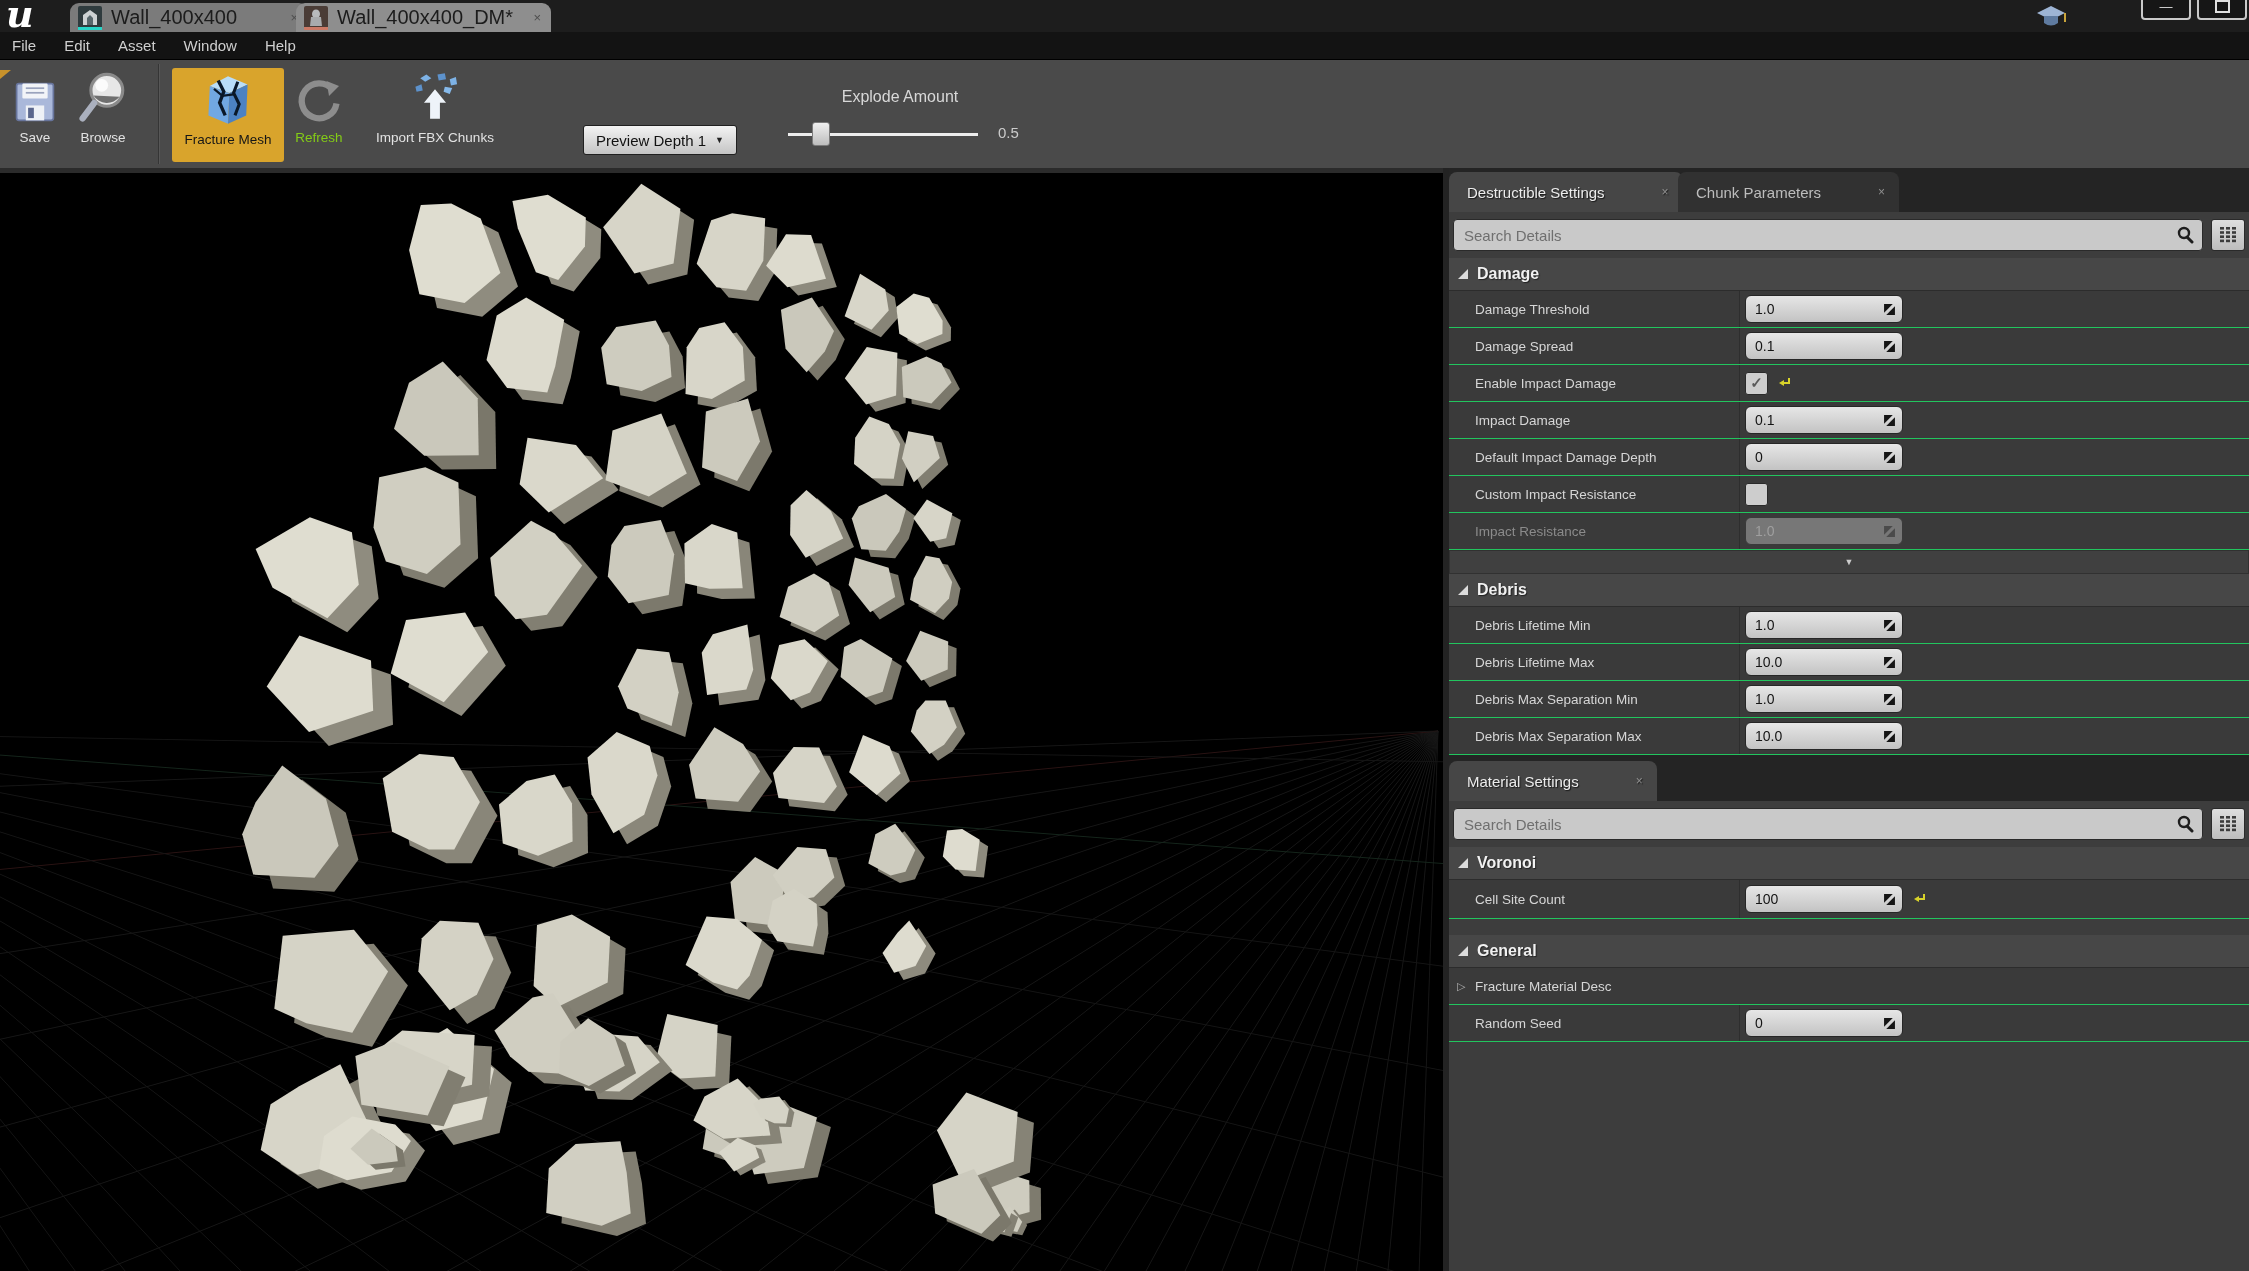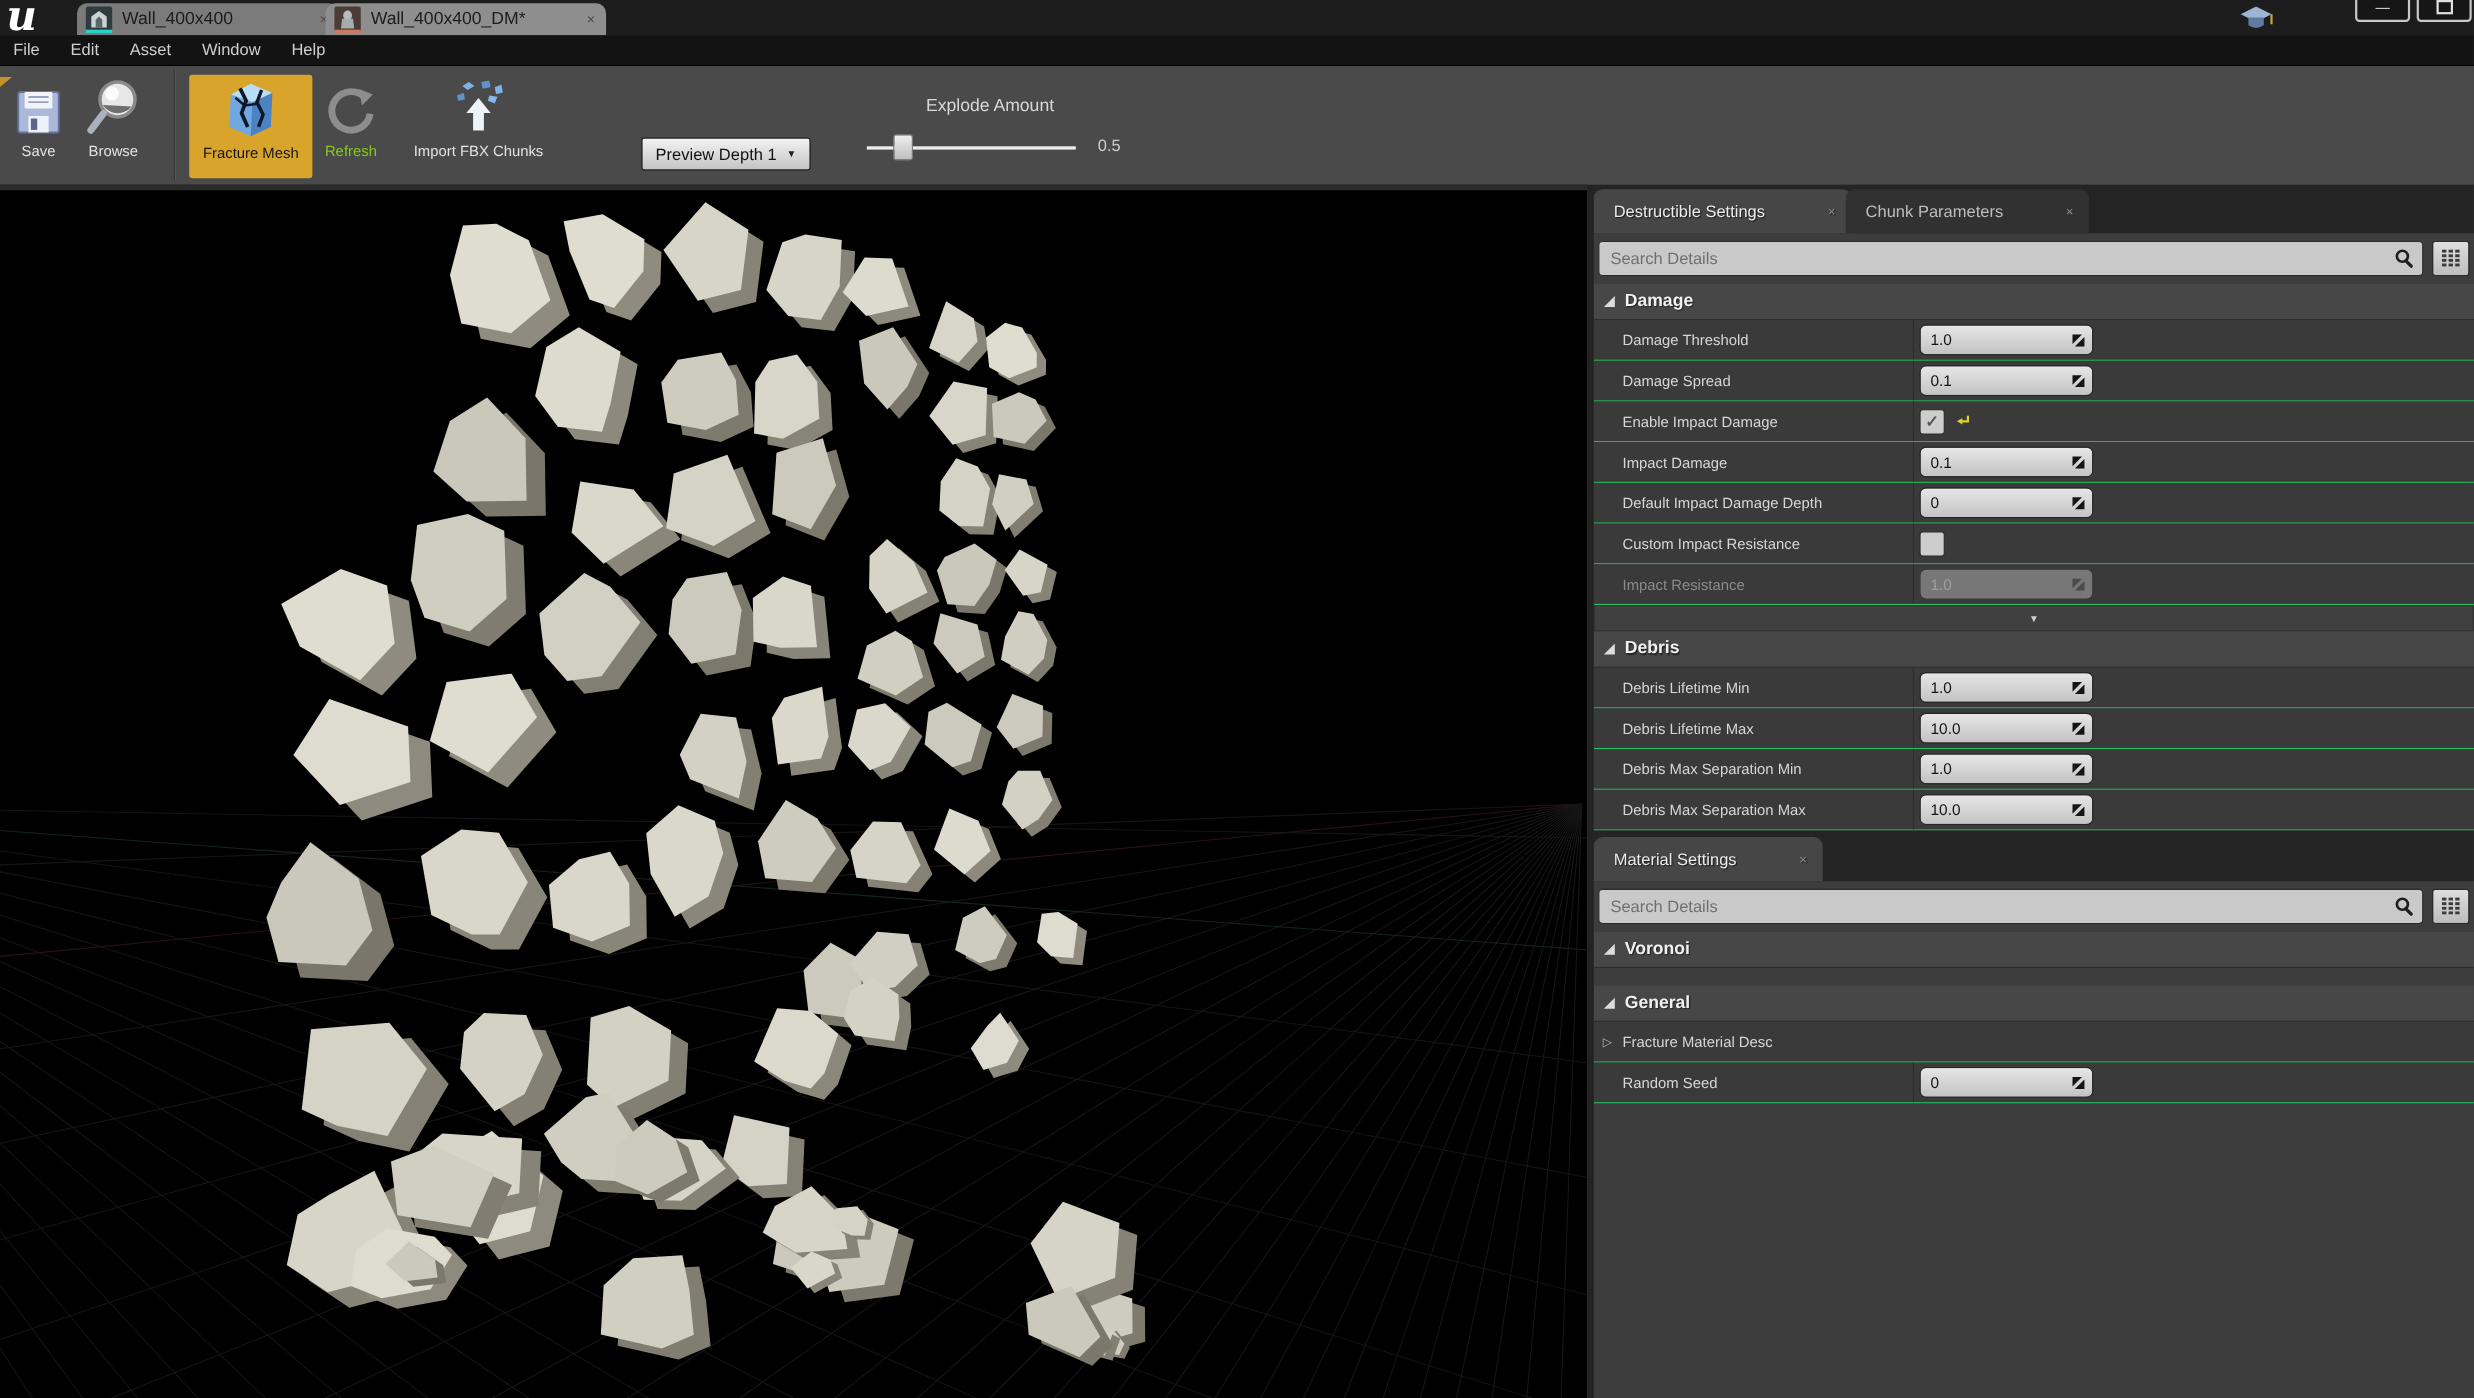--- a/index.html
+++ b/index.html
@@ -13,21 +13,21 @@
            align-items:center;padding:0 10px 0 8px;}
   #tab1{left:70px;width:220px;background:#7b7b7b;}
   #tab2{left:296px;width:237px;background:#8e8e8e;}
   .tabicon{width:24px;height:24px;border-radius:2px;margin-right:9px;position:relative;flex:0 0 auto;}
   #tab1 .tabicon{background:#2f3b3e;}
   #tab2 .tabicon{background:#4a3c36;}
   .tabicon svg{position:absolute;left:0;top:0;}
   .tabunder{position:absolute;left:0;bottom:0;width:100%;height:3px;}
   #tab1 .tabunder{background:#27d4c7;}
   #tab2 .tabunder{background:#cb7a66;}
-  .tablabel{font-size:16px;color:#1c1c1c;white-space:nowrap;flex:1;}
+  .tablabel{font-size:20px;color:#1c1c1c;white-space:nowrap;flex:1;}
   .tabclose{font-size:13px;color:#4e4e4e;margin-left:8px;cursor:pointer;}
   #wincontrols{position:absolute;right:2px;top:-8px;display:flex;gap:6px;}
   .winbtn{width:46px;height:24px;background:#161616;border:2px solid #c9c9c9;border-radius:4px;
           display:flex;align-items:center;justify-content:center;color:#e0e0e0;font-size:13px;}
   .maxglyph{display:inline-block;width:11px;height:9px;border:2px solid #e0e0e0;}
   #gradcap{position:absolute;right:180px;top:2px;}
   
   #menubar{position:absolute;left:0;top:32px;width:2249px;height:27px;background:#131313;
            display:flex;align-items:flex-start;border-bottom:1px solid #000;}
   .menuitem{color:#cfcfcf;font-size:15px;padding:0 14px;height:100%;display:flex;align-items:center;}
@@ -721,20 +721,40 @@
 
     <div class="sectionhdr">
       <span class="secarrow">
         <svg width="12" height="12" viewBox="0 0 12 12">
             <polygon points="1,11 11,1 11,11" fill="#dcdcdc"></polygon>
           </svg>
       </span>
       <span>Voronoi</span>
     </div>
 
+    <div class="prow" style="height:38px;">
+      <div class="plabel">Cell Site Count</div>
+      <div class="pval">
+        <div class="spin">
+          <span class="spintext">100</span>
+          <span class="spindrag">
+            <svg width="13" height="13" viewBox="0 0 12 12">
+                <polygon points="1,1 9,1 1,9" fill="#151515"></polygon>
+                <polygon points="11,3 11,11 3,11" fill="#151515"></polygon>
+              </svg>
+          </span>
+        </div>
+        <span class="resetbtn">
+          <svg width="14" height="14" viewBox="0 0 14 14">
+            <path d="M11 2 V7 H5" fill="none" stroke="#d8d32a" stroke-width="2"></path>
+            <polygon points="1,7 6,4 6,10" fill="#d8d32a"></polygon>
+          </svg>
+        </span>
+      </div>
+    </div>
 
     <div class="spacer16"></div>
 
     <div class="sectionhdr">
       <span class="secarrow">
         <svg width="12" height="12" viewBox="0 0 12 12">
             <polygon points="1,11 11,1 11,11" fill="#dcdcdc"></polygon>
           </svg>
       </span>
       <span>General</span>

